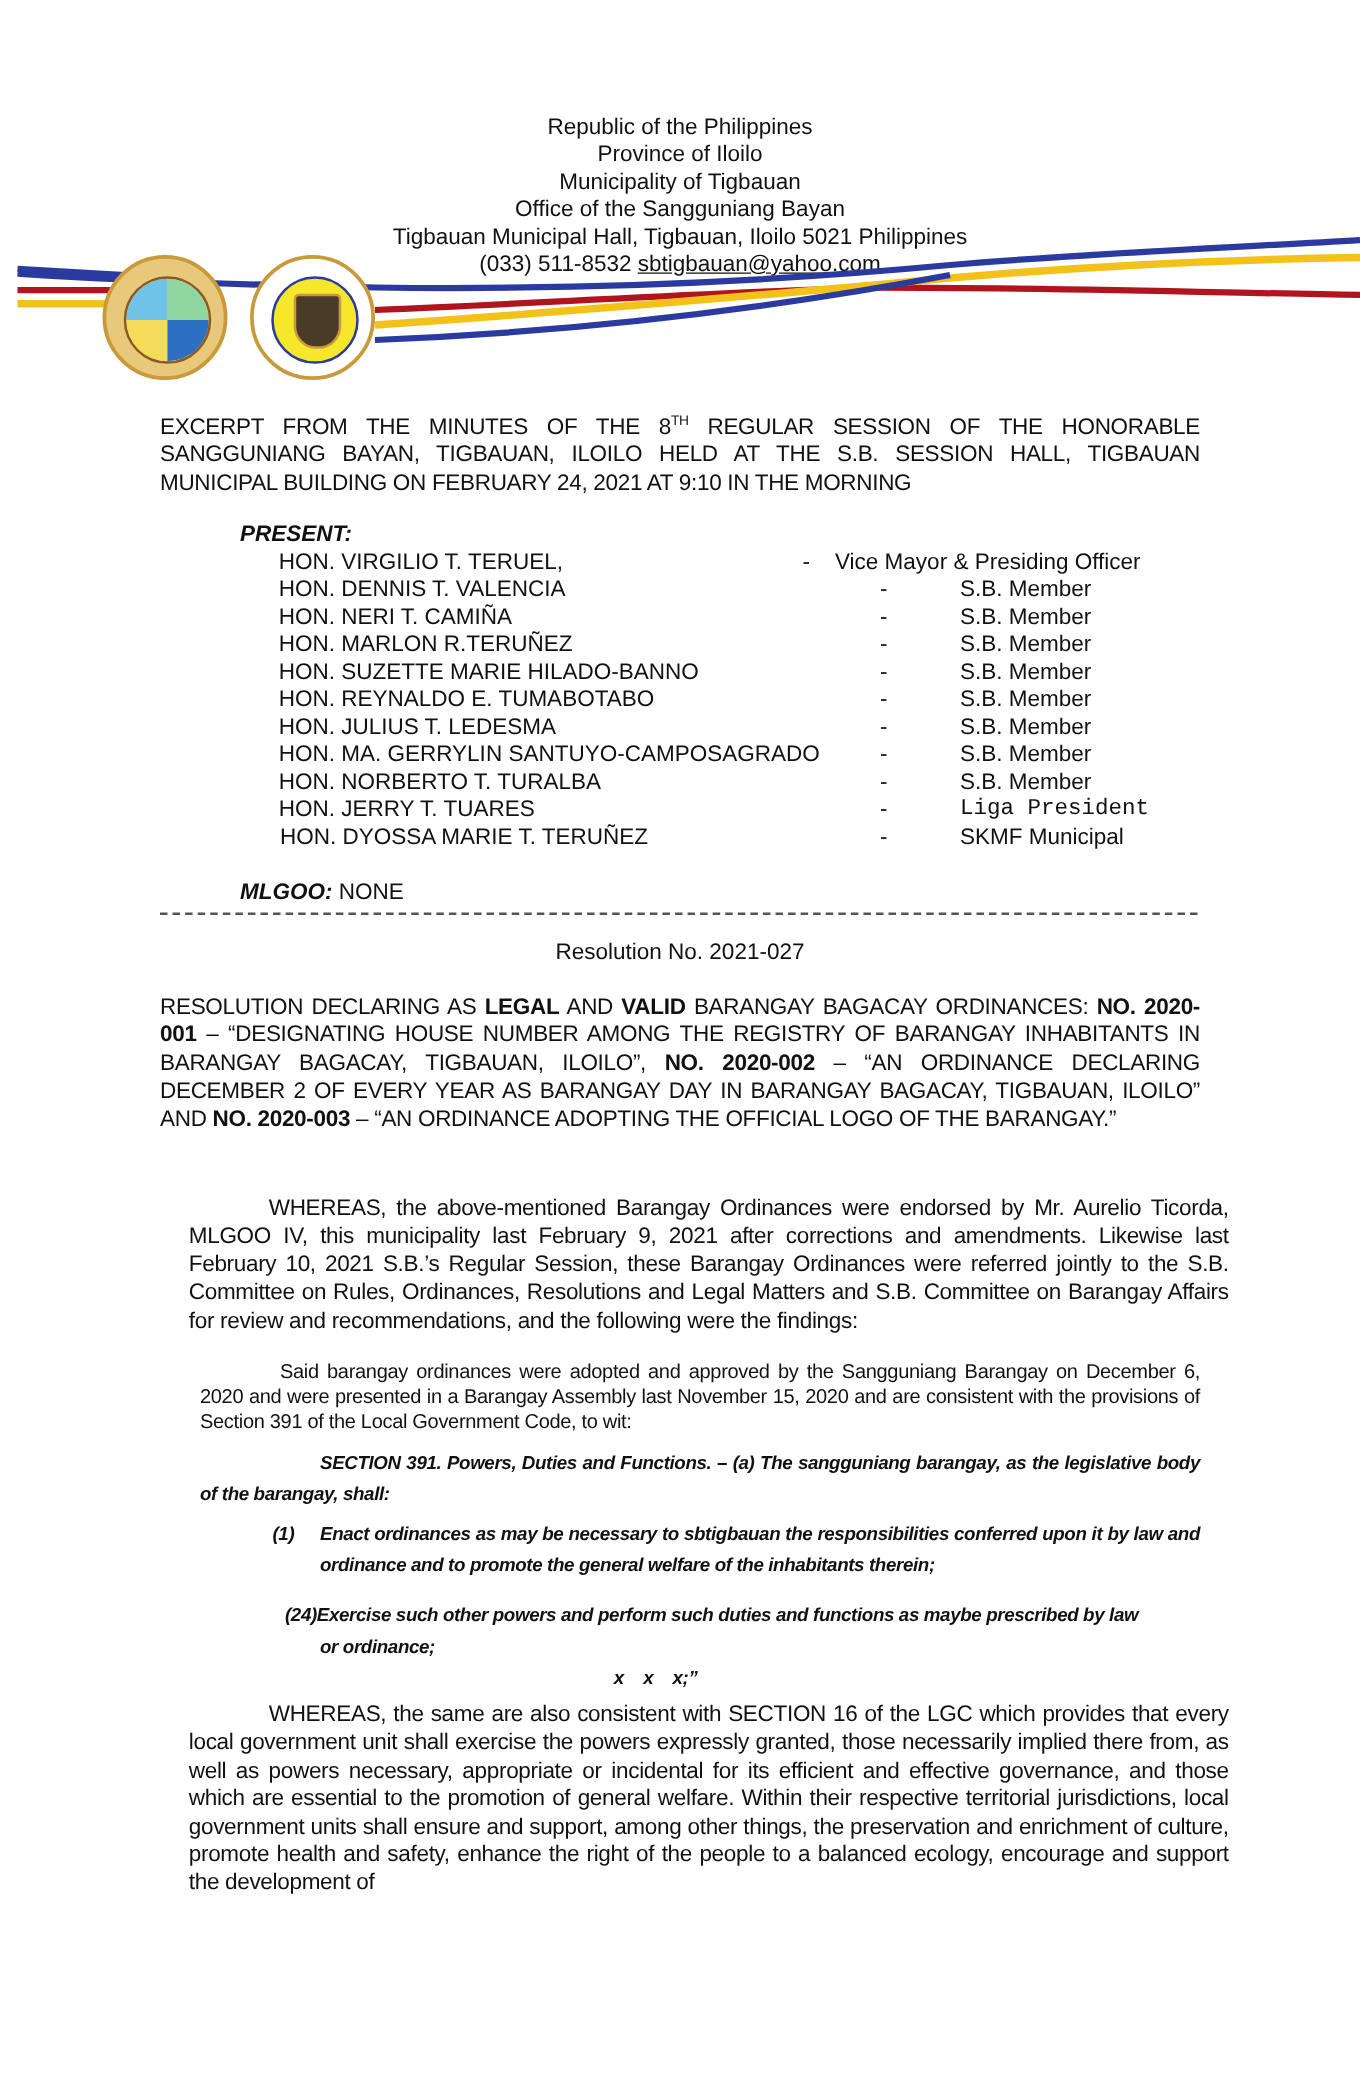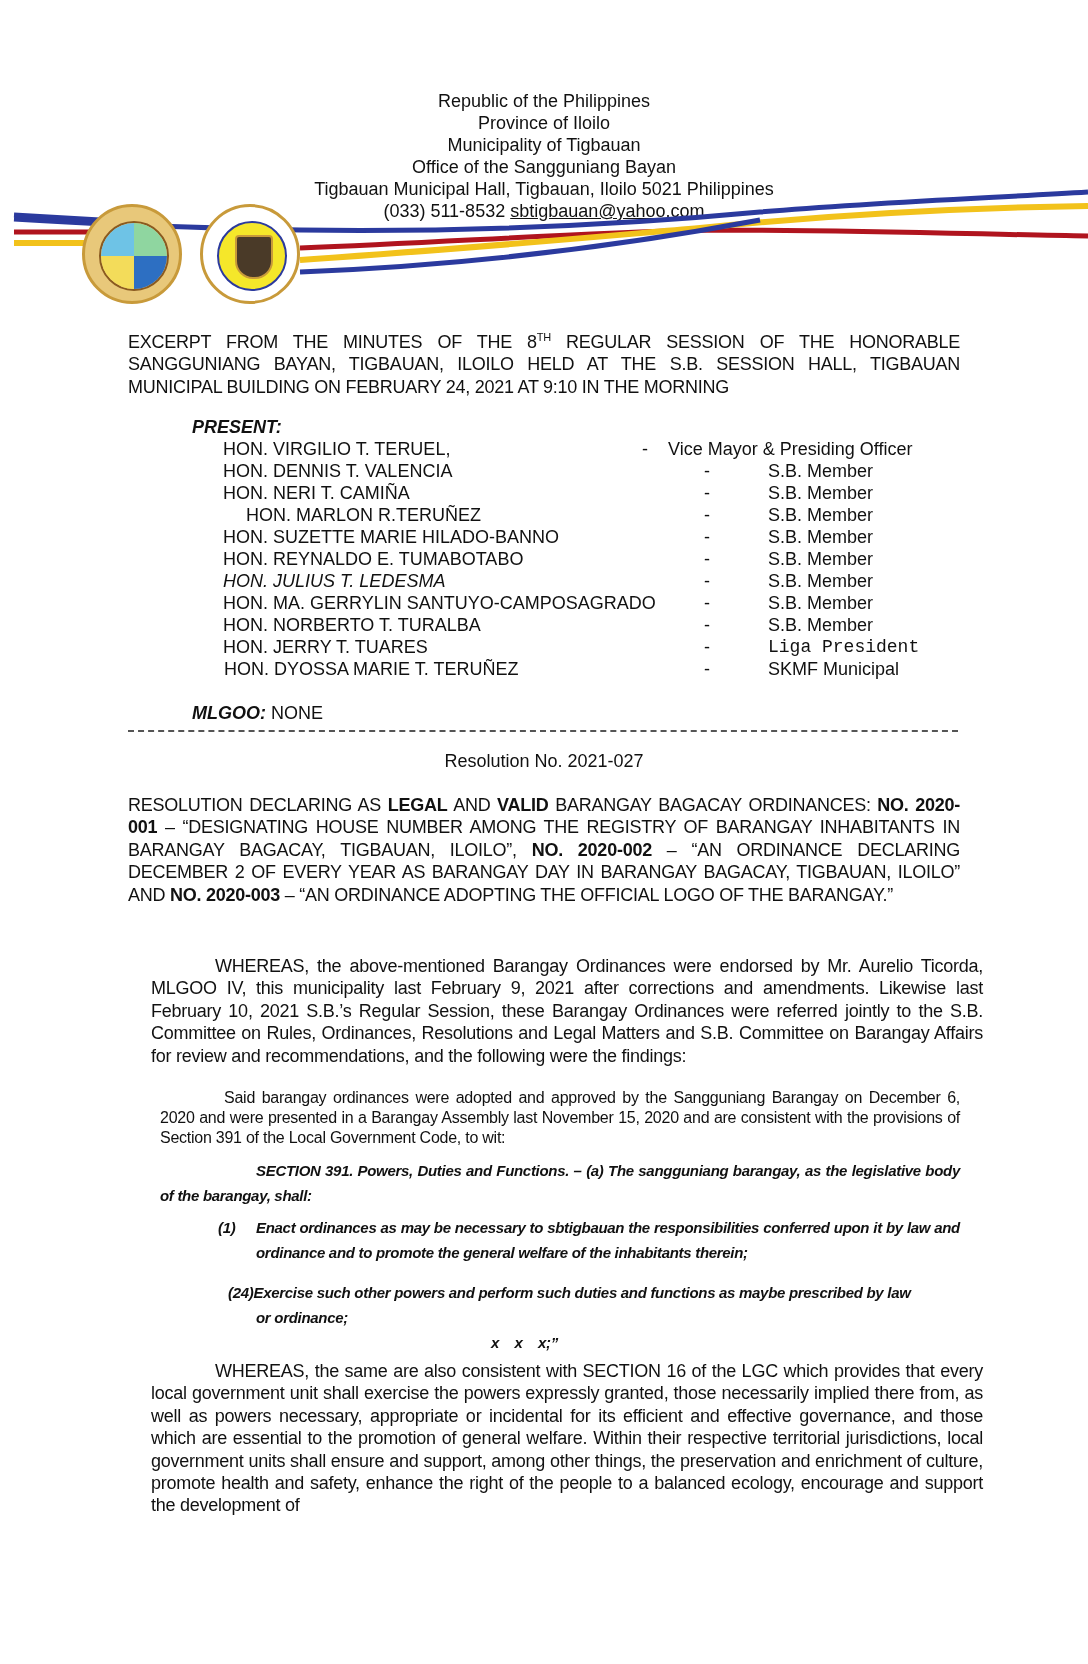--- a/index.html
+++ b/index.html
@@ -72,33 +72,33 @@
   <div class="row pos1" style="top:438px;">Vice Mayor &amp; Presiding Officer</div>
 
   <div class="row name" style="top:460px;">HON. DENNIS T. VALENCIA</div>
   <div class="row dash" style="top:460px;">-</div>
   <div class="row pos" style="top:460px;">S.B. Member</div>
 
   <div class="row name" style="top:482px;">HON. NERI T. CAMIÑA</div>
   <div class="row dash" style="top:482px;">-</div>
   <div class="row pos" style="top:482px;">S.B. Member</div>
 
-  <div class="row name" style="top:504px;margin-left:23px;">HON. MARLON R.TERUÑEZ</div>
+  <div class="row name" style="top:504px;">HON. MARLON R.TERUÑEZ</div>
   <div class="row dash" style="top:504px;">-</div>
   <div class="row pos" style="top:504px;">S.B. Member</div>
 
   <div class="row name" style="top:526px;">HON. SUZETTE MARIE HILADO-BANNO</div>
   <div class="row dash" style="top:526px;">-</div>
   <div class="row pos" style="top:526px;">S.B. Member</div>
 
   <div class="row name" style="top:548px;">HON. REYNALDO E. TUMABOTABO</div>
   <div class="row dash" style="top:548px;">-</div>
   <div class="row pos" style="top:548px;">S.B. Member</div>
 
-  <div class="row name" style="top:570px;font-style:italic;">HON. JULIUS T. LEDESMA</div>
+  <div class="row name" style="top:570px;">HON. JULIUS T. LEDESMA</div>
   <div class="row dash" style="top:570px;">-</div>
   <div class="row pos" style="top:570px;">S.B. Member</div>
 
   <div class="row name" style="top:592px;text-align:center;">HON. MA. GERRYLIN SANTUYO-CAMPOSAGRADO</div>
   <div class="row dash" style="top:592px;">-</div>
   <div class="row pos" style="top:592px;">S.B. Member</div>
 
   <div class="row name" style="top:614px;">HON. NORBERTO T. TURALBA</div>
   <div class="row dash" style="top:614px;">-</div>
   <div class="row pos" style="top:614px;">S.B. Member</div>

